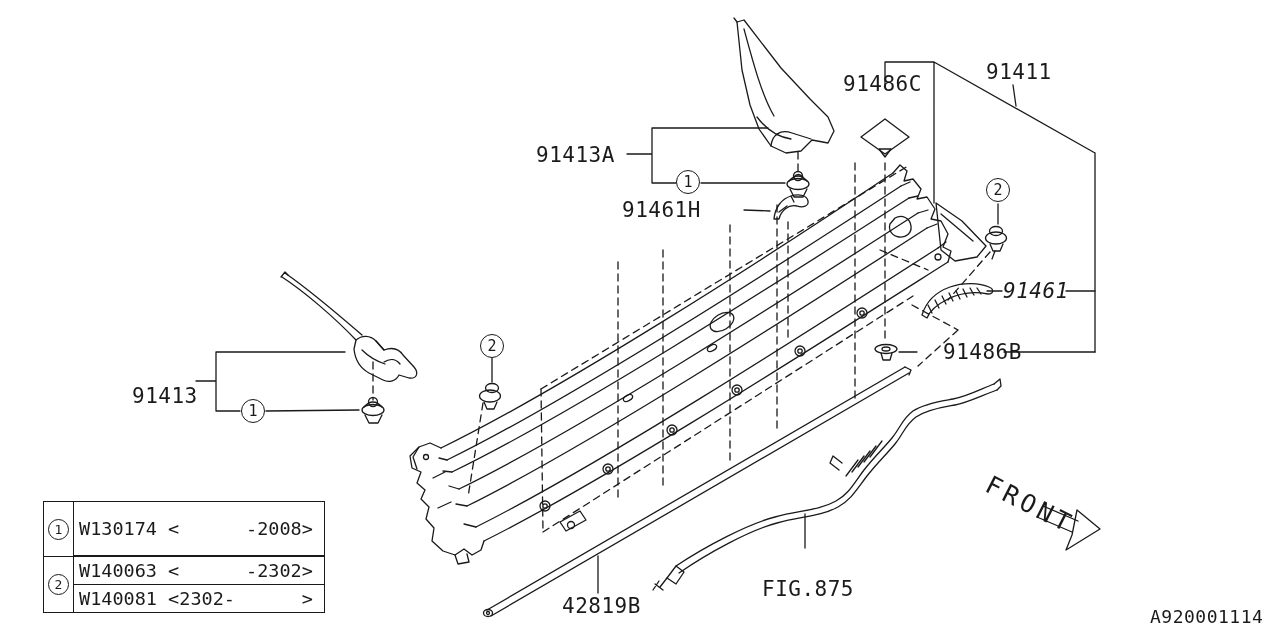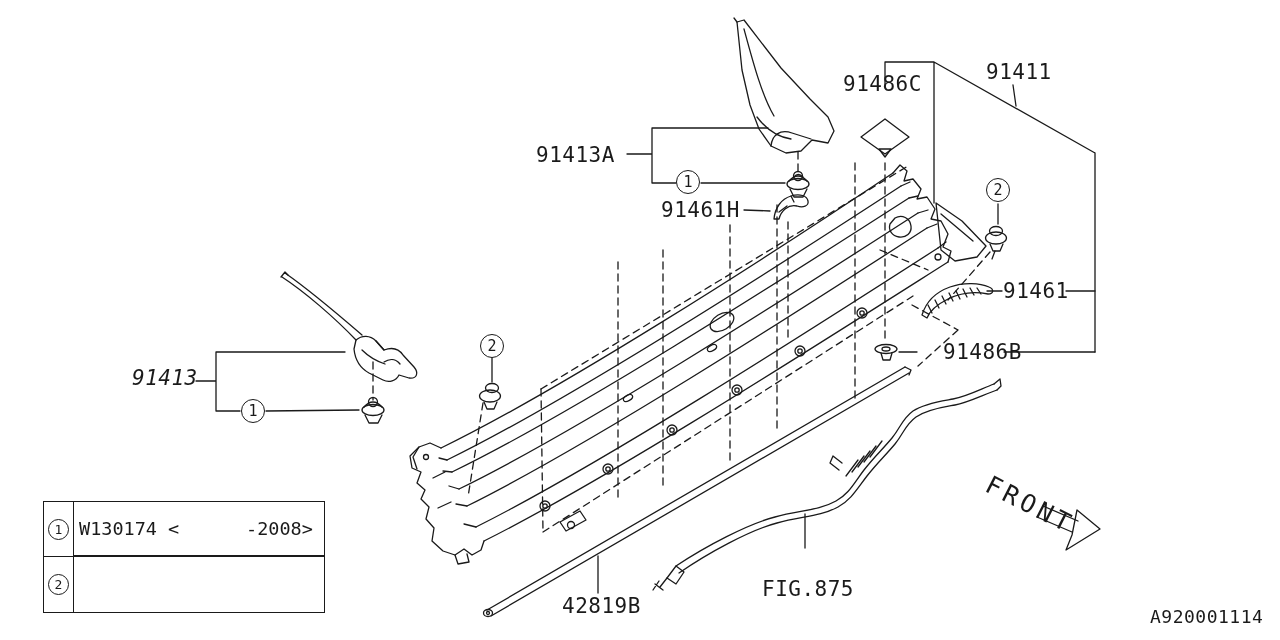--- a/index.html
+++ b/index.html
@@ -217,24 +217,24 @@
 
     <g>
       <path d="M1043,506 L1078,521 M1037,517 L1072,532"></path>
       <path d="M1077,510 L1100,529 L1066,550 L1072,535 Z"></path>
     </g>
   </svg>
 
   <div class="lbl" style="left:536px;top:145px;">91413A</div>
   <div class="lbl" style="left:843px;top:74px;text-align:right;">91486C</div>
   <div class="lbl" style="left:986px;top:62px;">91411</div>
-  <div class="lbl" style="left:661px;top:200px;">91461H</div>
-  <div class="lbl" style="left:1003px;top:281px;">91461</div>
+  <div class="lbl" style="left:622px;top:200px;">91461H</div>
+  <div class="lbl" style="left:1003px;top:281px;font-style:italic;">91461</div>
   <div class="lbl" style="left:943px;top:342px;">91486B</div>
-  <div class="lbl" style="left:132px;top:368px;font-style:italic;">91413</div>
+  <div class="lbl" style="left:132px;top:386px;">91413</div>
   <div class="lbl" style="left:562px;top:596px;">42819B</div>
   <div class="lbl" style="left:762px;top:579px;">FIG.875</div>
   <div class="lbl small" style="left:1150px;top:608px;">A920001114</div>
   <div class="front-label">FRONT</div>
 
   <div class="callout" style="left:676px;top:170px;">1</div>
   <div class="callout" style="left:241px;top:399px;">1</div>
   <div class="callout" style="left:480px;top:334px;">2</div>
   <div class="callout" style="left:986px;top:178px;">2</div>
 
@@ -244,16 +244,20 @@
         <div class="callout">1</div>
       </div>
       <div class="legend-lines">
         <div class="legend-cell first">W130174 &lt;      -2008&gt;</div>
       </div>
     </div>
     <div class="legend-group">
       <div class="legend-key">
         <div class="callout">2</div>
       </div>
+      <div class="legend-lines">
+        <div class="legend-cell first">W140063 &lt;      -2302&gt;</div>
+        <div class="legend-cell">W140081 &lt;2302-      &gt;</div>
+      </div>
     </div>
   </div>
 
 </div>
 
 </body></html>

